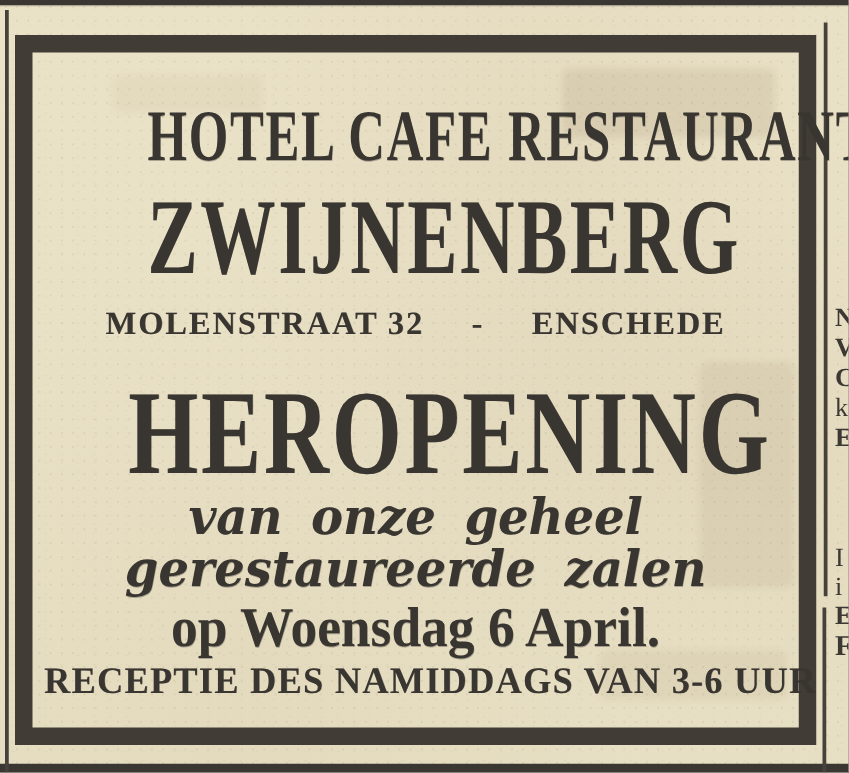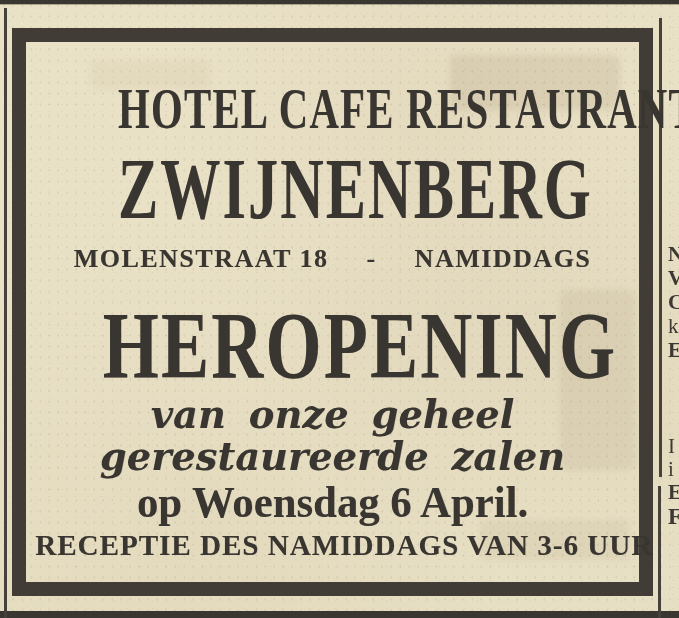--- a/index.html
+++ b/index.html
@@ -177,21 +177,21 @@
   <div class="rule-v rule-right-upper"></div>
   <div class="rule-v rule-right-lower"></div>
 
   <div class="ad-box">
 
     <div class="ad-line l-header">HOTEL CAFE RESTAURANT</div>
 
     <div class="ad-line l-name">ZWIJNENBERG</div>
 
     <div class="ad-line l-address">
-      <span>MOLENSTRAAT 18</span><span class="sep">-</span><span>NAMIDDAGS</span>
+      <span>MOLENSTRAAT 32</span><span class="sep">-</span><span>ENSCHEDE</span>
     </div>
 
     <div class="ad-line l-headline">HEROPENING</div>
 
     <div class="ad-line l-italic l-sub1">van onze geheel</div>
 
     <div class="ad-line l-italic l-sub2">gerestaureerde zalen</div>
 
     <div class="ad-line l-date">op Woensdag 6 April.</div>
 

